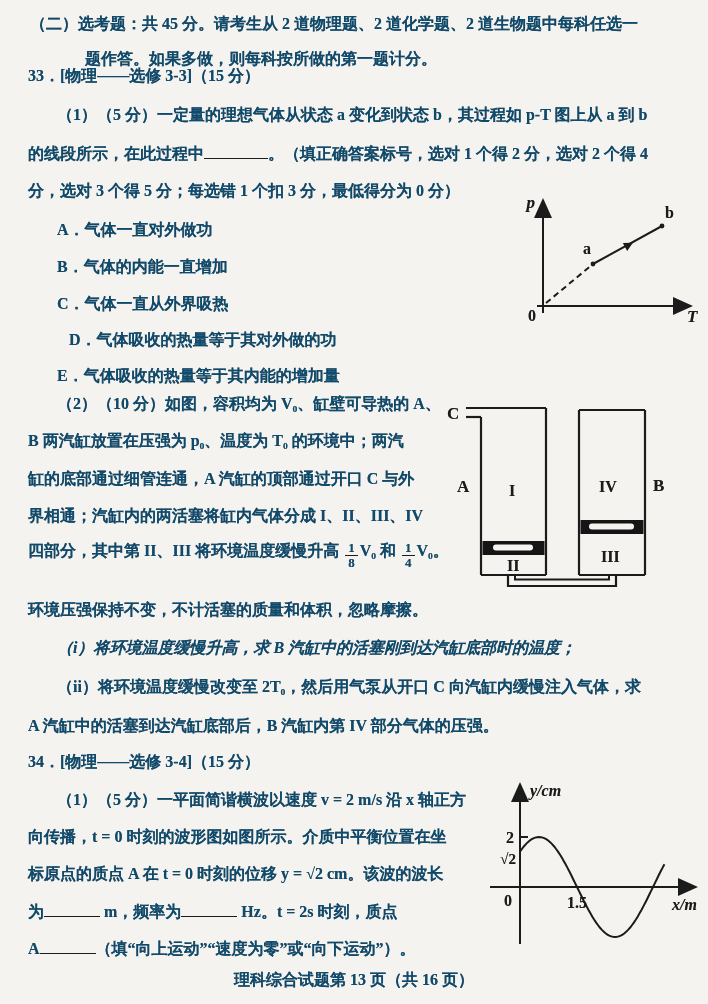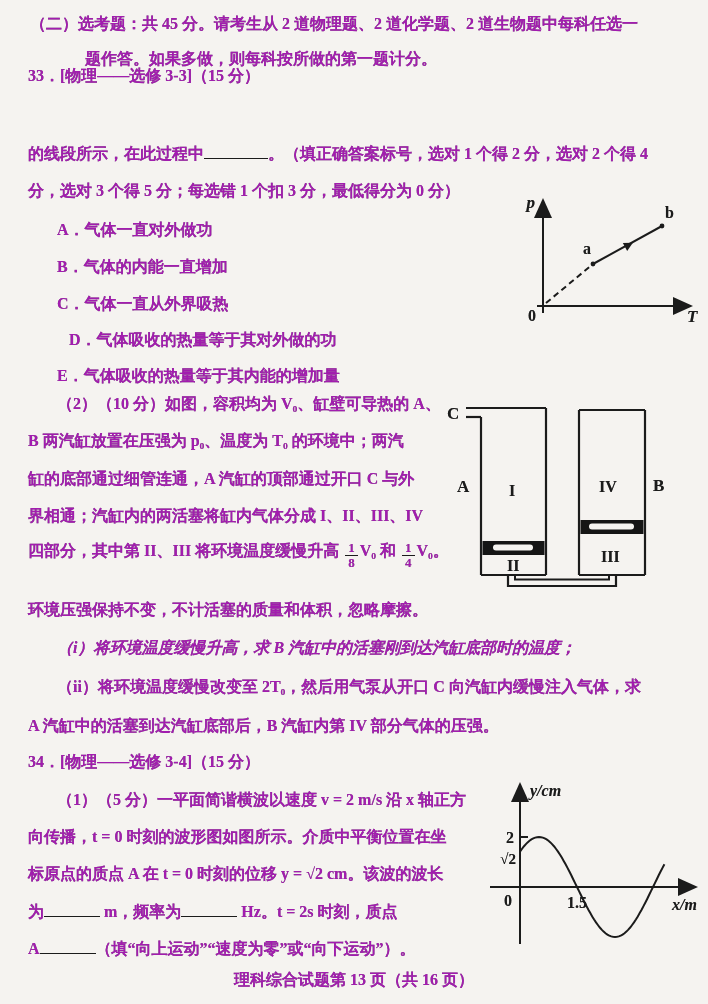--- a/index.html
+++ b/index.html
@@ -1,18 +1,18 @@
 <!DOCTYPE html>
 <html><head>
 <meta charset="utf-8">
 <style>
   html,body{margin:0;padding:0;background:#f5f3f0;}
   .page{
     position:relative;width:708px;height:1004px;overflow:hidden;
-    background:#f5f3f0;color:#a21caf;
+    background:#f5f3f0;color:#0c4a6e;
     font-family:"Liberation Serif","DejaVu Serif",serif;
     font-weight:600;
     text-shadow:0 0 .5px rgba(25,25,25,.55);
   }
   .ln{position:absolute;font-size:16px;white-space:nowrap;line-height:1.2;}
   .blank{display:inline-block;height:.95em;border-bottom:1.6px solid #1b1b1b;vertical-align:baseline;}
   .b64{width:64px}.b56{width:56px}
   .frac{display:inline-block;vertical-align:-0.85em;text-align:center;line-height:1.05;font-size:13px;margin:0 2px;}
   .frac .num{display:block;padding:0 3px;border-bottom:1.4px solid #1b1b1b;}
   .frac .den{display:block;}
@@ -23,20 +23,21 @@
 </head>
 <body>
 
 <div class="page">
 
   <div class="ln" style="left:30px;top:14px;">（二）选考题：共 45 分。请考生从 2 道物理题、2 道化学题、2 道生物题中每科任选一</div>
   <div class="ln" style="left:85px;top:49px;">题作答。如果多做，则每科按所做的第一题计分。</div>
 
   <div class="ln" style="left:28px;top:66px;">33．[物理——选修 3-3]（15 分）</div>
 
+  <div class="ln" style="left:57px;top:105px;">（1）（5 分）一定量的理想气体从状态 a 变化到状态 b，其过程如 p-T 图上从 a 到 b</div>
   <div class="ln" style="left:28px;top:143px;">
     <span>的线段所示，在此过程中</span><span class="blank b64"></span><span>。（填正确答案标号，选对 1 个得 2 分，选对 2 个得 4</span>
   </div>
   <div class="ln" style="left:28px;top:181px;">分，选对 3 个得 5 分；每选错 1 个扣 3 分，最低得分为 0 分）</div>
 
   <div class="ln" style="left:57px;top:220px;"><span>A．</span><span>气体一直对外做功</span></div>
   <div class="ln" style="left:57px;top:257px;"><span>B．</span><span>气体的内能一直增加</span></div>
   <div class="ln" style="left:57px;top:294px;"><span>C．</span><span>气体一直从外界吸热</span></div>
   <div class="ln" style="left:57px;top:330px;margin-left:12px;"><span>D．</span><span>气体吸收的热量等于其对外做的功</span></div>
   <div class="ln" style="left:57px;top:366px;"><span>E．</span><span>气体吸收的热量等于其内能的增加量</span></div>

